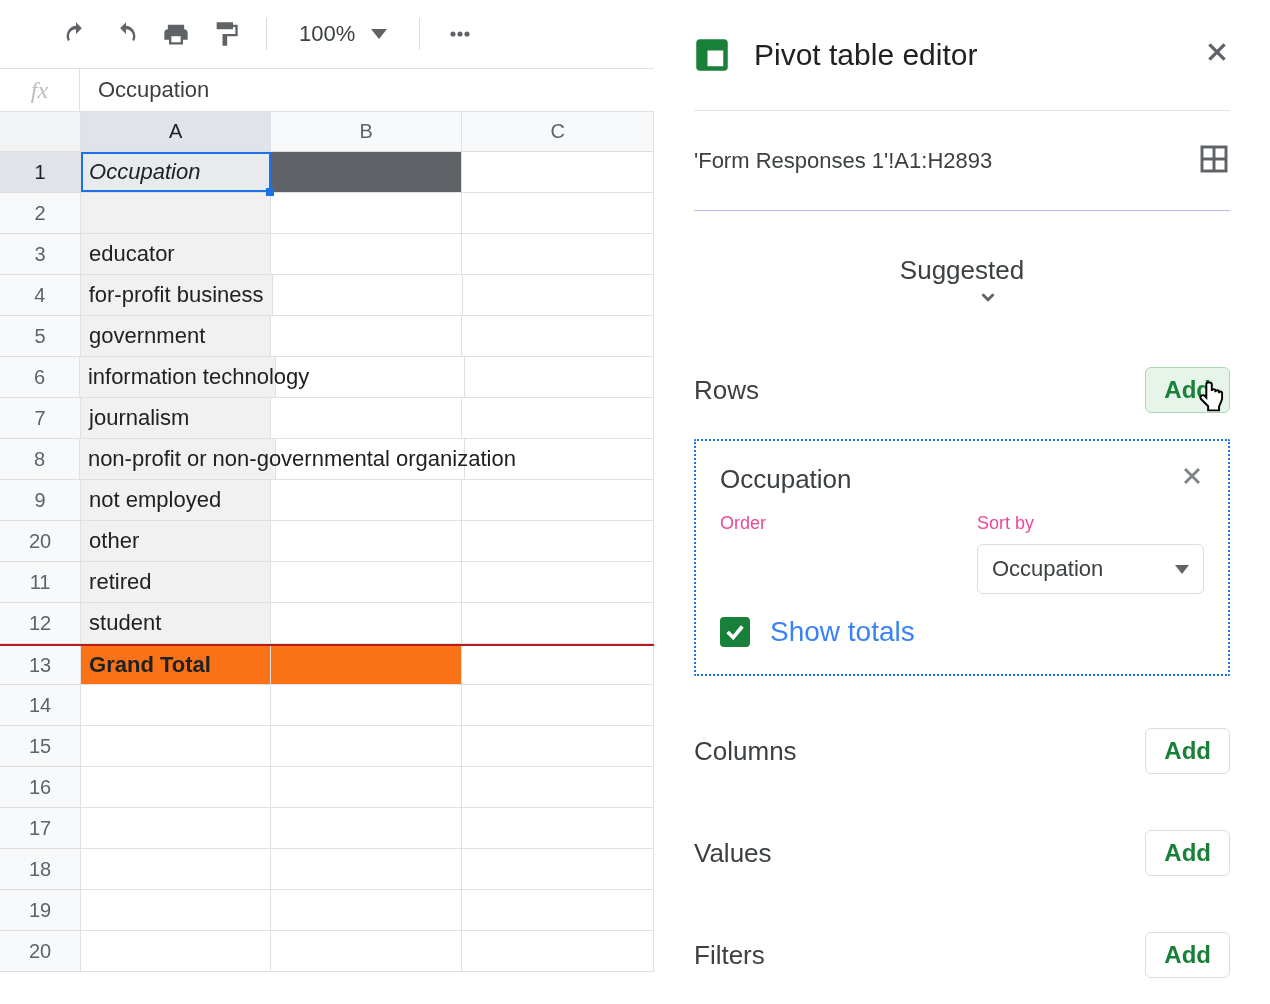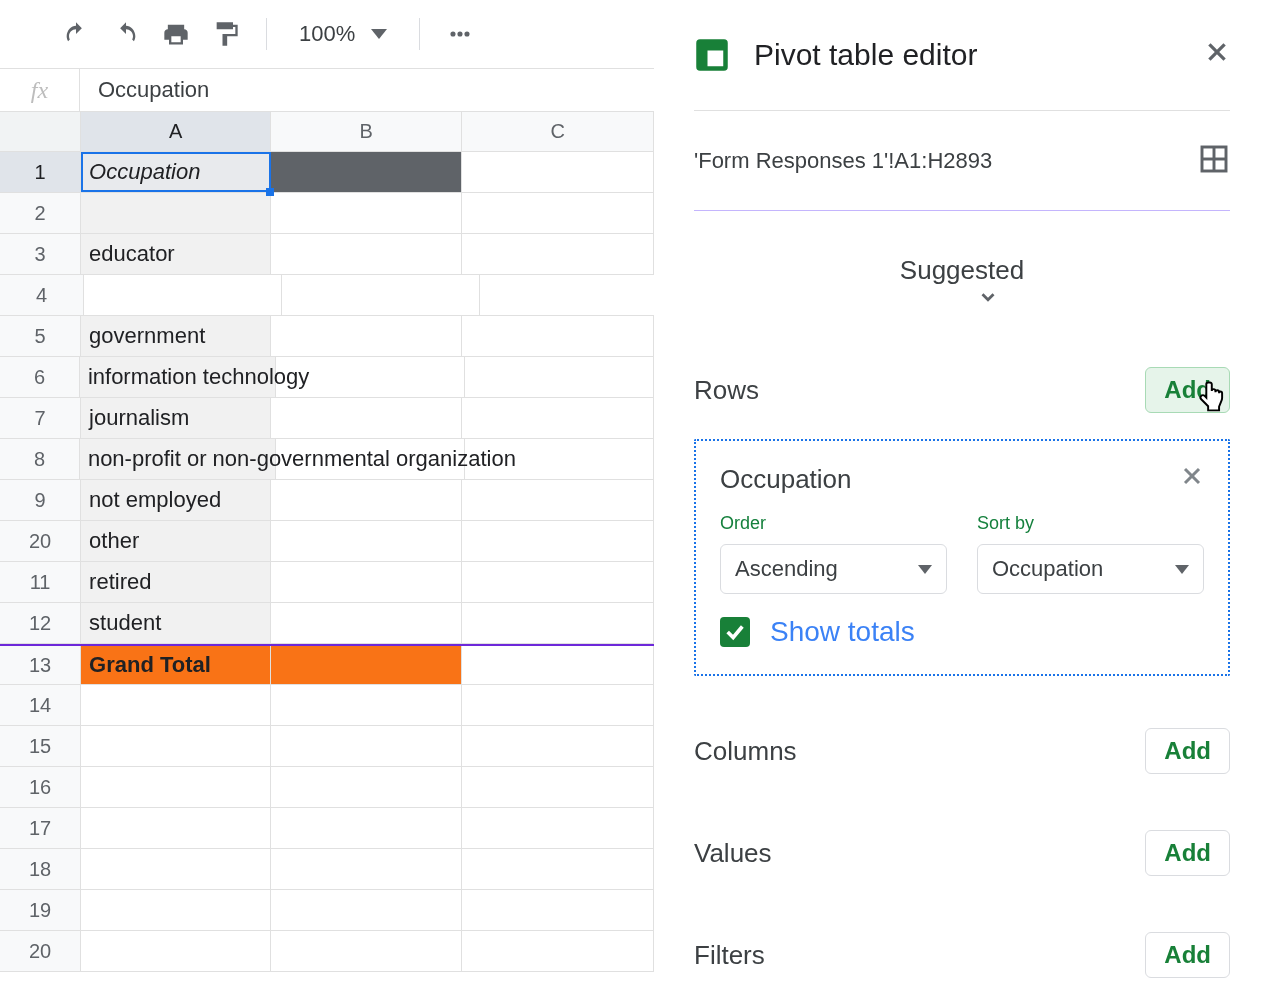--- a/index.html
+++ b/index.html
@@ -153,21 +153,21 @@
 .cell.selected::after {
   content: '';
   position: absolute;
   right: -4px; bottom: -4px;
   width: 8px; height: 8px;
   background: #1a73e8;
 }
 .cell.dark { background: #5f6368; }
 .cell.shade { background: #f1f1f1; }
 .cell.grand { font-weight: bold; background: #f97316; }
-.row.totalsep { border-top: 2px solid #6d28d9; }
+.row.totalsep { border-top: 2px solid #b91c1c; }
 .cell.overflow { overflow: visible; z-index: 1; }
 
 
 .panel {
   position: absolute;
   top: 0; right: 0;
   width: 616px;
   height: 1004px;
   background: #fff;
   padding: 0 40px 0 40px;
@@ -257,21 +257,21 @@
   margin-bottom: 18px;
 }
 .fc-title { font-size: 26px; color: #3c4043; }
 .fc-close { color: #80868b; cursor: pointer; font-size: 28px; }
 .fc-grid {
   display: flex;
   gap: 30px;
   margin-bottom: 22px;
 }
 .fc-col { flex: 1; }
-.fc-label { font-size: 18px; color: #15803d; margin-bottom: 10px; }
+.fc-label { font-size: 18px; color: #ec4899; margin-bottom: 10px; }
 .fc-select {
   border: 1px solid #dadce0;
   border-radius: 6px;
   height: 50px;
   display: flex;
   align-items: center;
   justify-content: space-between;
   padding: 0 14px;
   font-size: 22px;
   color: #3c4043;
@@ -370,20 +370,21 @@
         <div class="cell" style="width: 198px;"></div>
       </div>
       <div class="row">
         <div class="rh">3</div>
         <div class="cell shade" style="width: 196px;">educator</div>
         <div class="cell" style="width: 198px;"></div>
         <div class="cell" style="width: 198px;"></div>
       </div>
       <div class="row">
         <div class="rh">4</div>
+        <div class="cell shade" style="width: 196px;">for-profit business</div>
         <div class="cell" style="width: 198px;"></div>
         <div class="cell" style="width: 198px;"></div>
       </div>
       <div class="row">
         <div class="rh">5</div>
         <div class="cell shade" style="width: 196px;">government</div>
         <div class="cell" style="width: 198px;"></div>
         <div class="cell" style="width: 198px;"></div>
       </div>
       <div class="row">
@@ -533,24 +534,20 @@
       <span class="fc-close">
         <svg width="24" height="24" viewBox="0 0 24 24" fill="none" stroke="currentColor" stroke-width="3">
             <line x1="5" y1="5" x2="19" y2="19"></line>
             <line x1="19" y1="5" x2="5" y2="19"></line>
           </svg>
       </span>
     </div>
     <div class="fc-grid">
       <div class="fc-col">
         <div class="fc-label">Order</div>
-        <div class="fc-select">
-          <span>Ascending</span>
-          <span class="caret"></span>
-        </div>
       </div>
       <div class="fc-col">
         <div class="fc-label">Sort by</div>
         <div class="fc-select">
           <span>Occupation</span>
           <span class="caret"></span>
         </div>
       </div>
     </div>
     <div class="fc-check">

